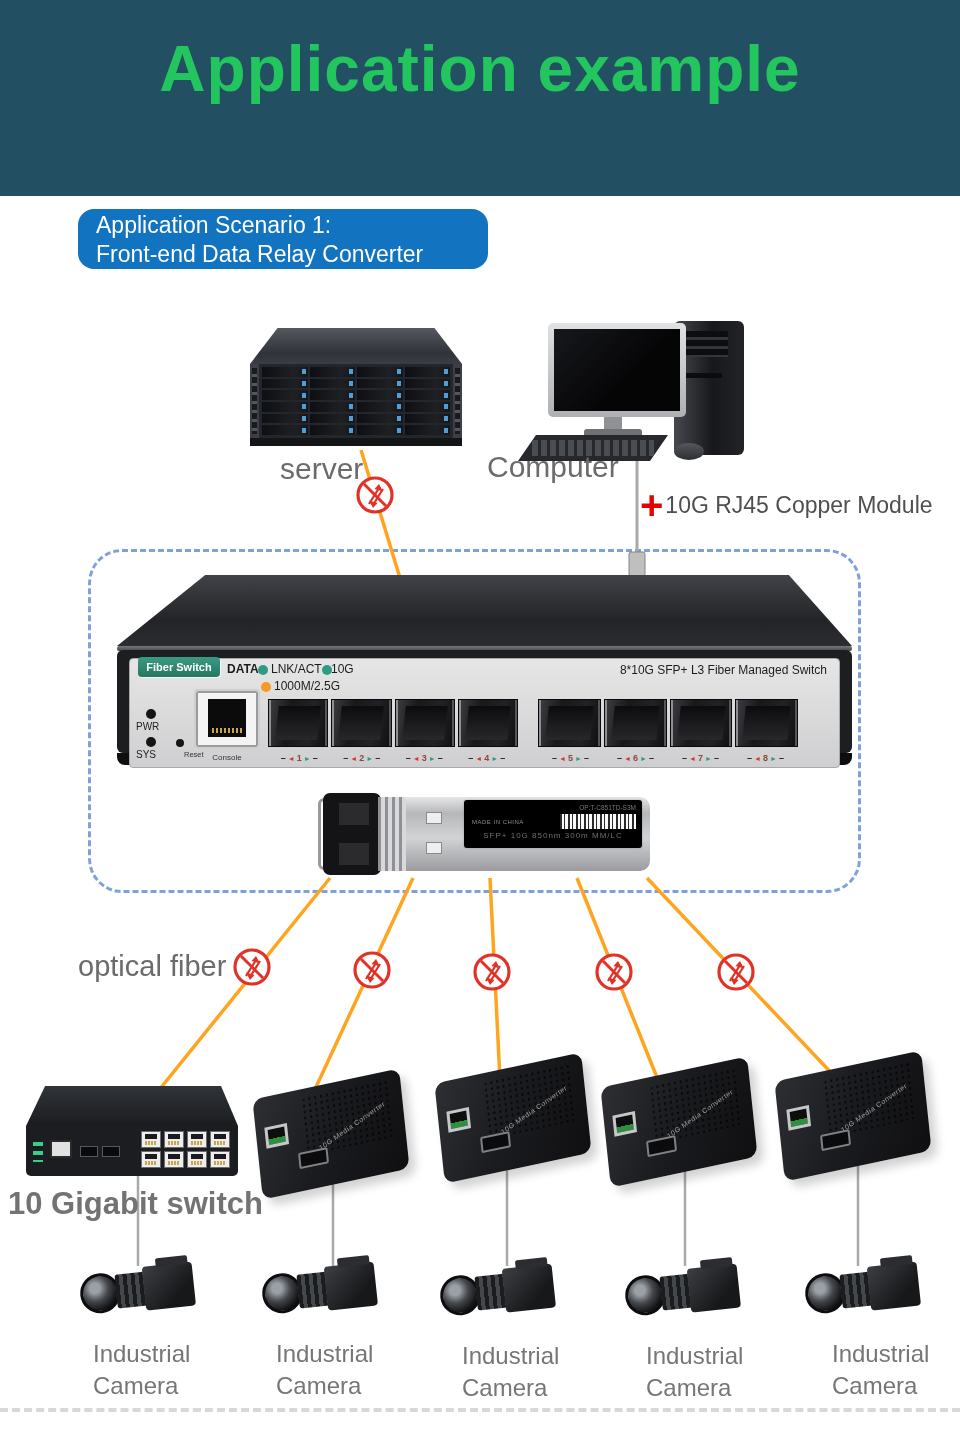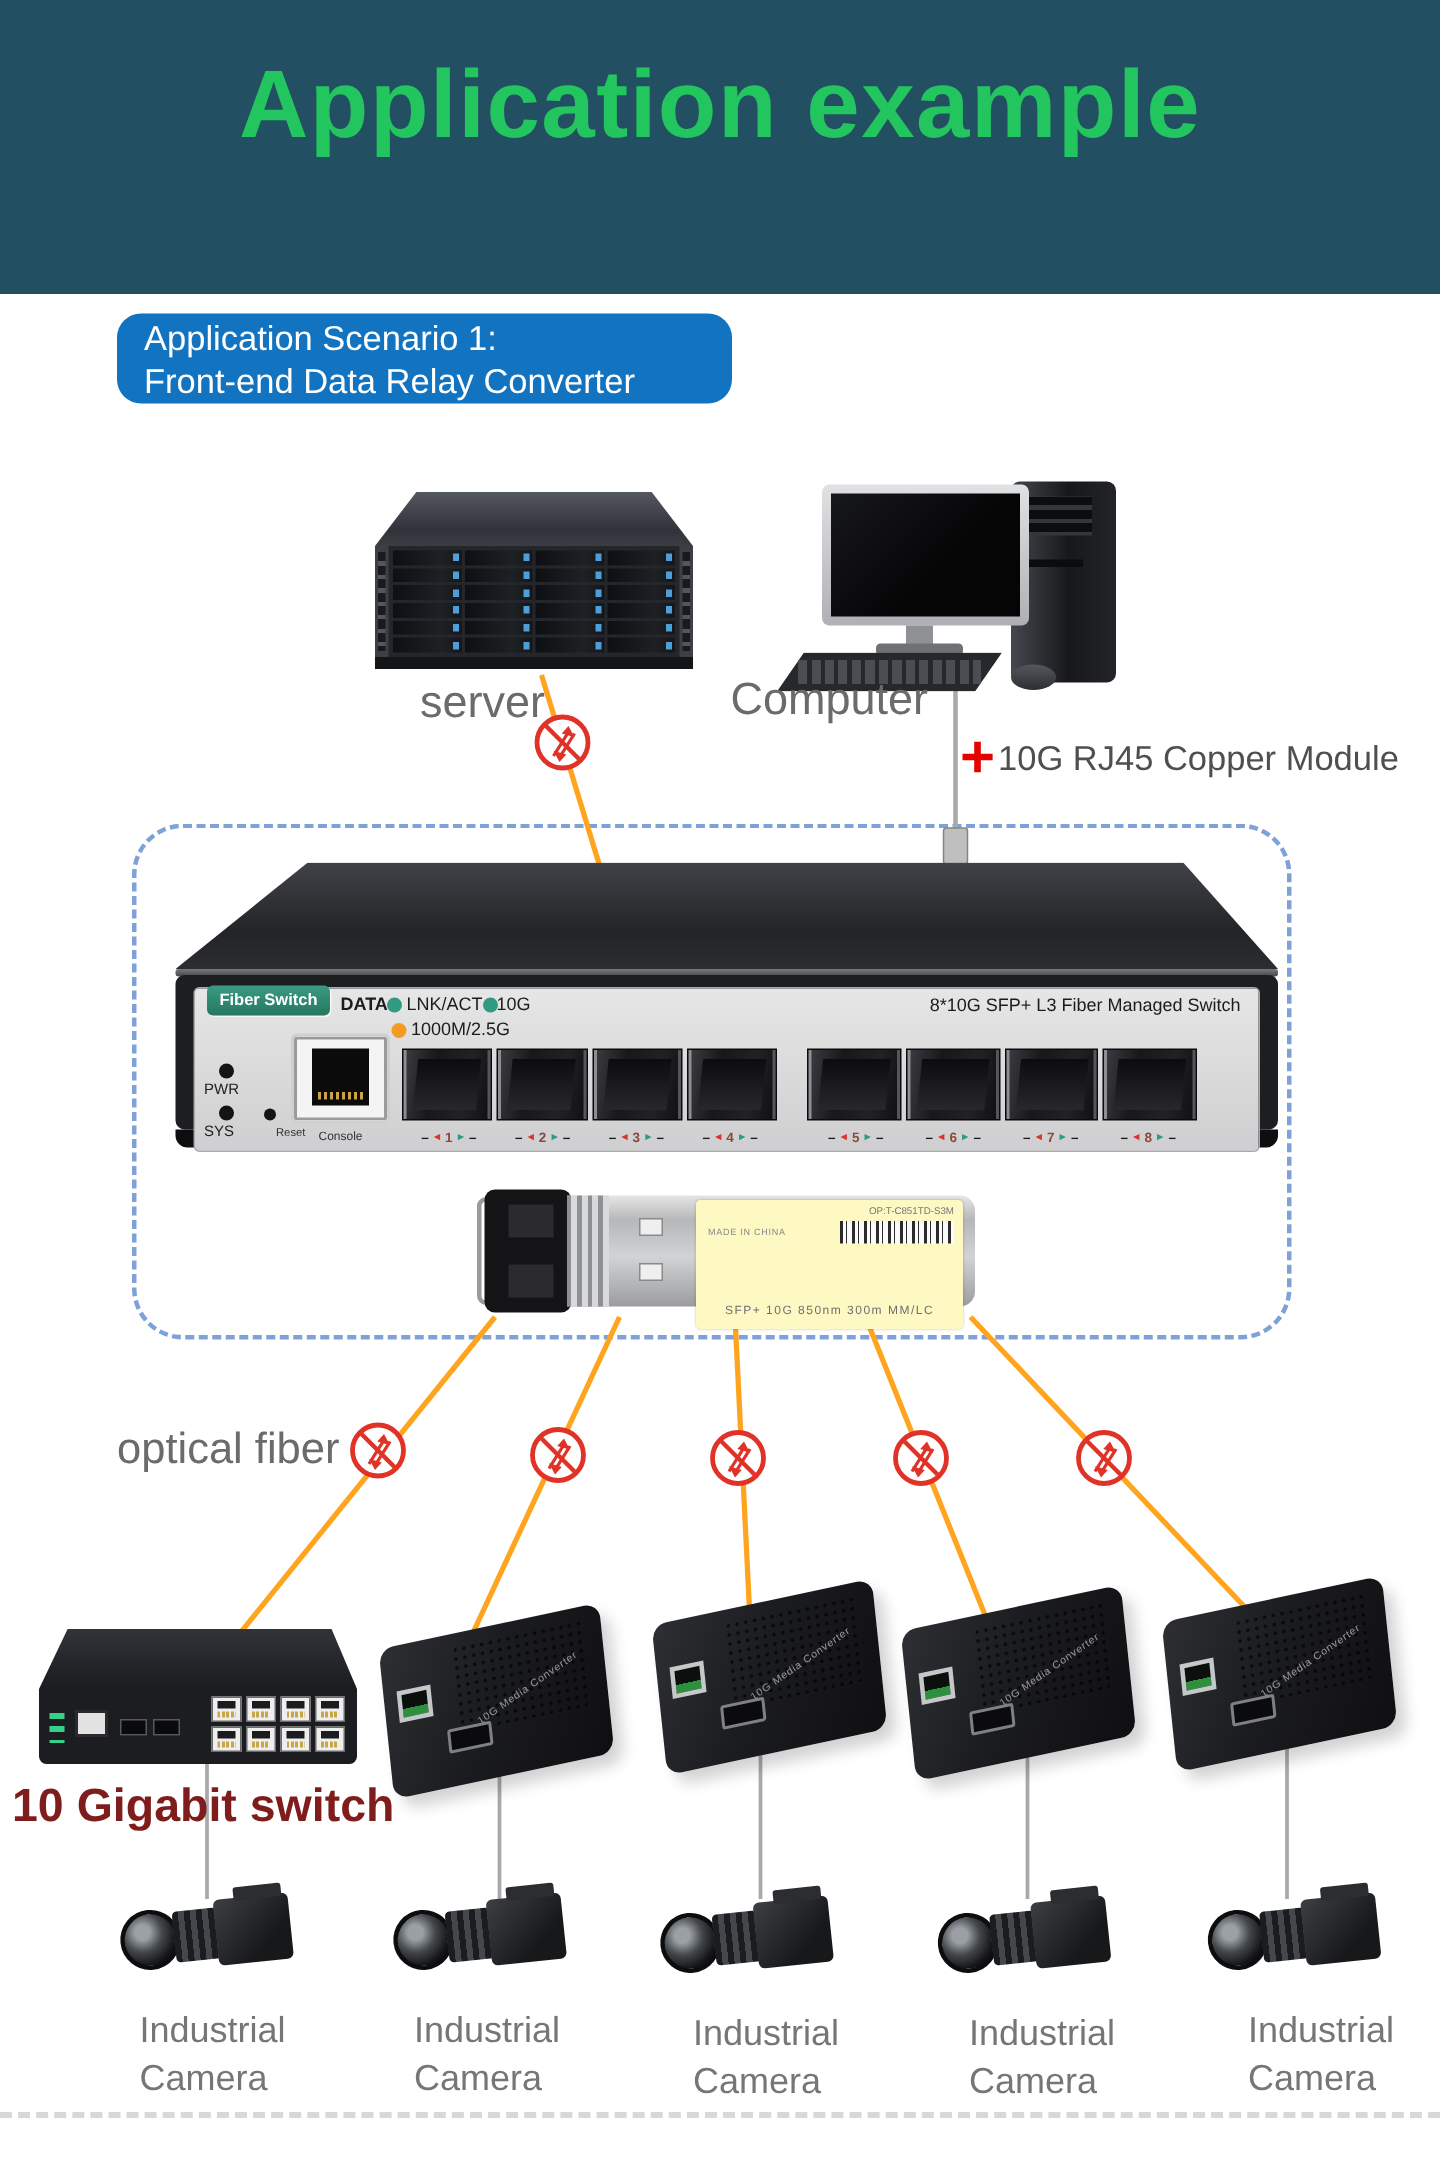--- a/index.html
+++ b/index.html
@@ -107,21 +107,21 @@
   .sfp { position:absolute; left:318px; top:789px; width:332px; height:90px; z-index:2; }
   .sfp-bail { position:absolute; left:0; top:9px; width:12px; height:72px; border:3px solid #9a9a9a; border-radius:6px; }
   .sfp-blk { position:absolute; left:5px; top:4px; width:58px; height:82px; background:#141416; border-radius:7px; }
   .sfp-blk::before { content:""; position:absolute; left:16px; top:10px; width:30px; height:22px; background:#2b2b2e; }
   .sfp-blk::after { content:""; position:absolute; left:16px; top:50px; width:30px; height:22px; background:#2b2b2e; }
   .sfp-body { position:absolute; left:60px; top:8px; width:272px; height:74px; border-radius:0 10px 10px 0;
               background:linear-gradient(180deg,#e6e6e6,#b6b7b9 22%,#d2d3d5 55%,#9b9c9f); }
   .sfp-ribs { position:absolute; left:60px; top:8px; width:28px; height:74px;
               background:repeating-linear-gradient(90deg,#8f9093 0 3px,#d8d9db 3px 7px); }
   .sfp-win { position:absolute; width:16px; height:12px; background:#efefef; border:1px solid #8a8a8a; }
-  .sfp-label { position:absolute; left:146px; top:11px; width:178px; height:86px; background:#fef9c3;
+  .sfp-label { position:absolute; left:146px; top:11px; width:178px; height:48px; background:#000000;
                border-radius:3px; box-shadow:0 0 2px rgba(0,0,0,.25);padding-left:32px; }
   .sfp-part { position:absolute; right:6px; top:4px; font-size:6.5px; color:#777; }
   .sfp-bar { position:absolute; right:6px; top:14px; width:76px; height:15px;
              background:repeating-linear-gradient(90deg,#2b2b2b 0 2px,#fbfbfb 2px 4px,#2b2b2b 4px 5px,#fbfbfb 5px 8px); }
   .sfp-made { position:absolute; left:8px; top:19px; font-size:6px; color:#8a8a8a; letter-spacing:.5px; }
   .sfp-spec { position:absolute; left:0; right:0; bottom:8px; text-align:center; font-size:8px; color:#6f6f71; letter-spacing:1px; }
 
   
   .tg { position:absolute; left:26px; top:1086px; width:212px; height:100px; z-index:2; }
   .tg-top { height:40px; background:linear-gradient(180deg,#303338,#1a1c1f);
@@ -130,21 +130,21 @@
   .tg-leds { position:absolute; left:7px; top:16px; width:10px; height:20px;
              background:repeating-linear-gradient(180deg,#35d08a 0 4px,#1b1d20 4px 9px); }
   .tg-con { position:absolute; left:24px; top:14px; width:22px; height:18px; background:#e2e2e3; border:2px solid #2a2a2c; }
   .tg-sfp { position:absolute; top:20px; width:18px; height:11px; background:#0a0a0c; border:1px solid #55585c; }
   .tg-rj { position:absolute; right:8px; top:5px; display:grid; grid-template-columns:repeat(4,20px);
            grid-template-rows:repeat(2,17px); gap:3px; }
   .rj { position:relative; background:#eeeeef; border:1px solid #6b6b6d; }
   .rj::before { content:""; position:absolute; left:3px; right:3px; top:2px; height:5px; background:#1b1b1d; }
   .rj::after { content:""; position:absolute; left:3px; right:3px; bottom:2px; height:4px;
            background:repeating-linear-gradient(90deg,#caa64a 0 2px,#eeeeef 2px 3px); }
-  .tg-label { position:absolute; left:8px; top:1186px; font-size:31px; font-weight:bold; color:#7f1d1d; z-index:3; }
+  .tg-label { position:absolute; left:8px; top:1186px; font-size:31px; font-weight:bold; color:#737373; z-index:3; }
 
   
   .conv { position:absolute; width:150px; height:100px; z-index:2; }
   .conv-box { position:absolute; inset:0; border-radius:10px; transform:rotate(-12deg) skewX(-6deg);
               background:linear-gradient(115deg,#2e2f33 0%,#1b1c1f 45%,#0f0f12 100%);
               box-shadow:6px 8px 10px rgba(0,0,0,.18); }
   .conv-box::before { content:""; position:absolute; right:10px; top:8px; width:92px; height:58px; opacity:.65; border-radius:8px;
               background:radial-gradient(#000 1px, transparent 1.3px); background-size:6px 6px; }
   .conv-t { position:absolute; left:58px; top:40px; width:90px; font-size:7px; color:rgba(255,255,255,.55);
             transform:rotate(-24deg); letter-spacing:.5px; }

